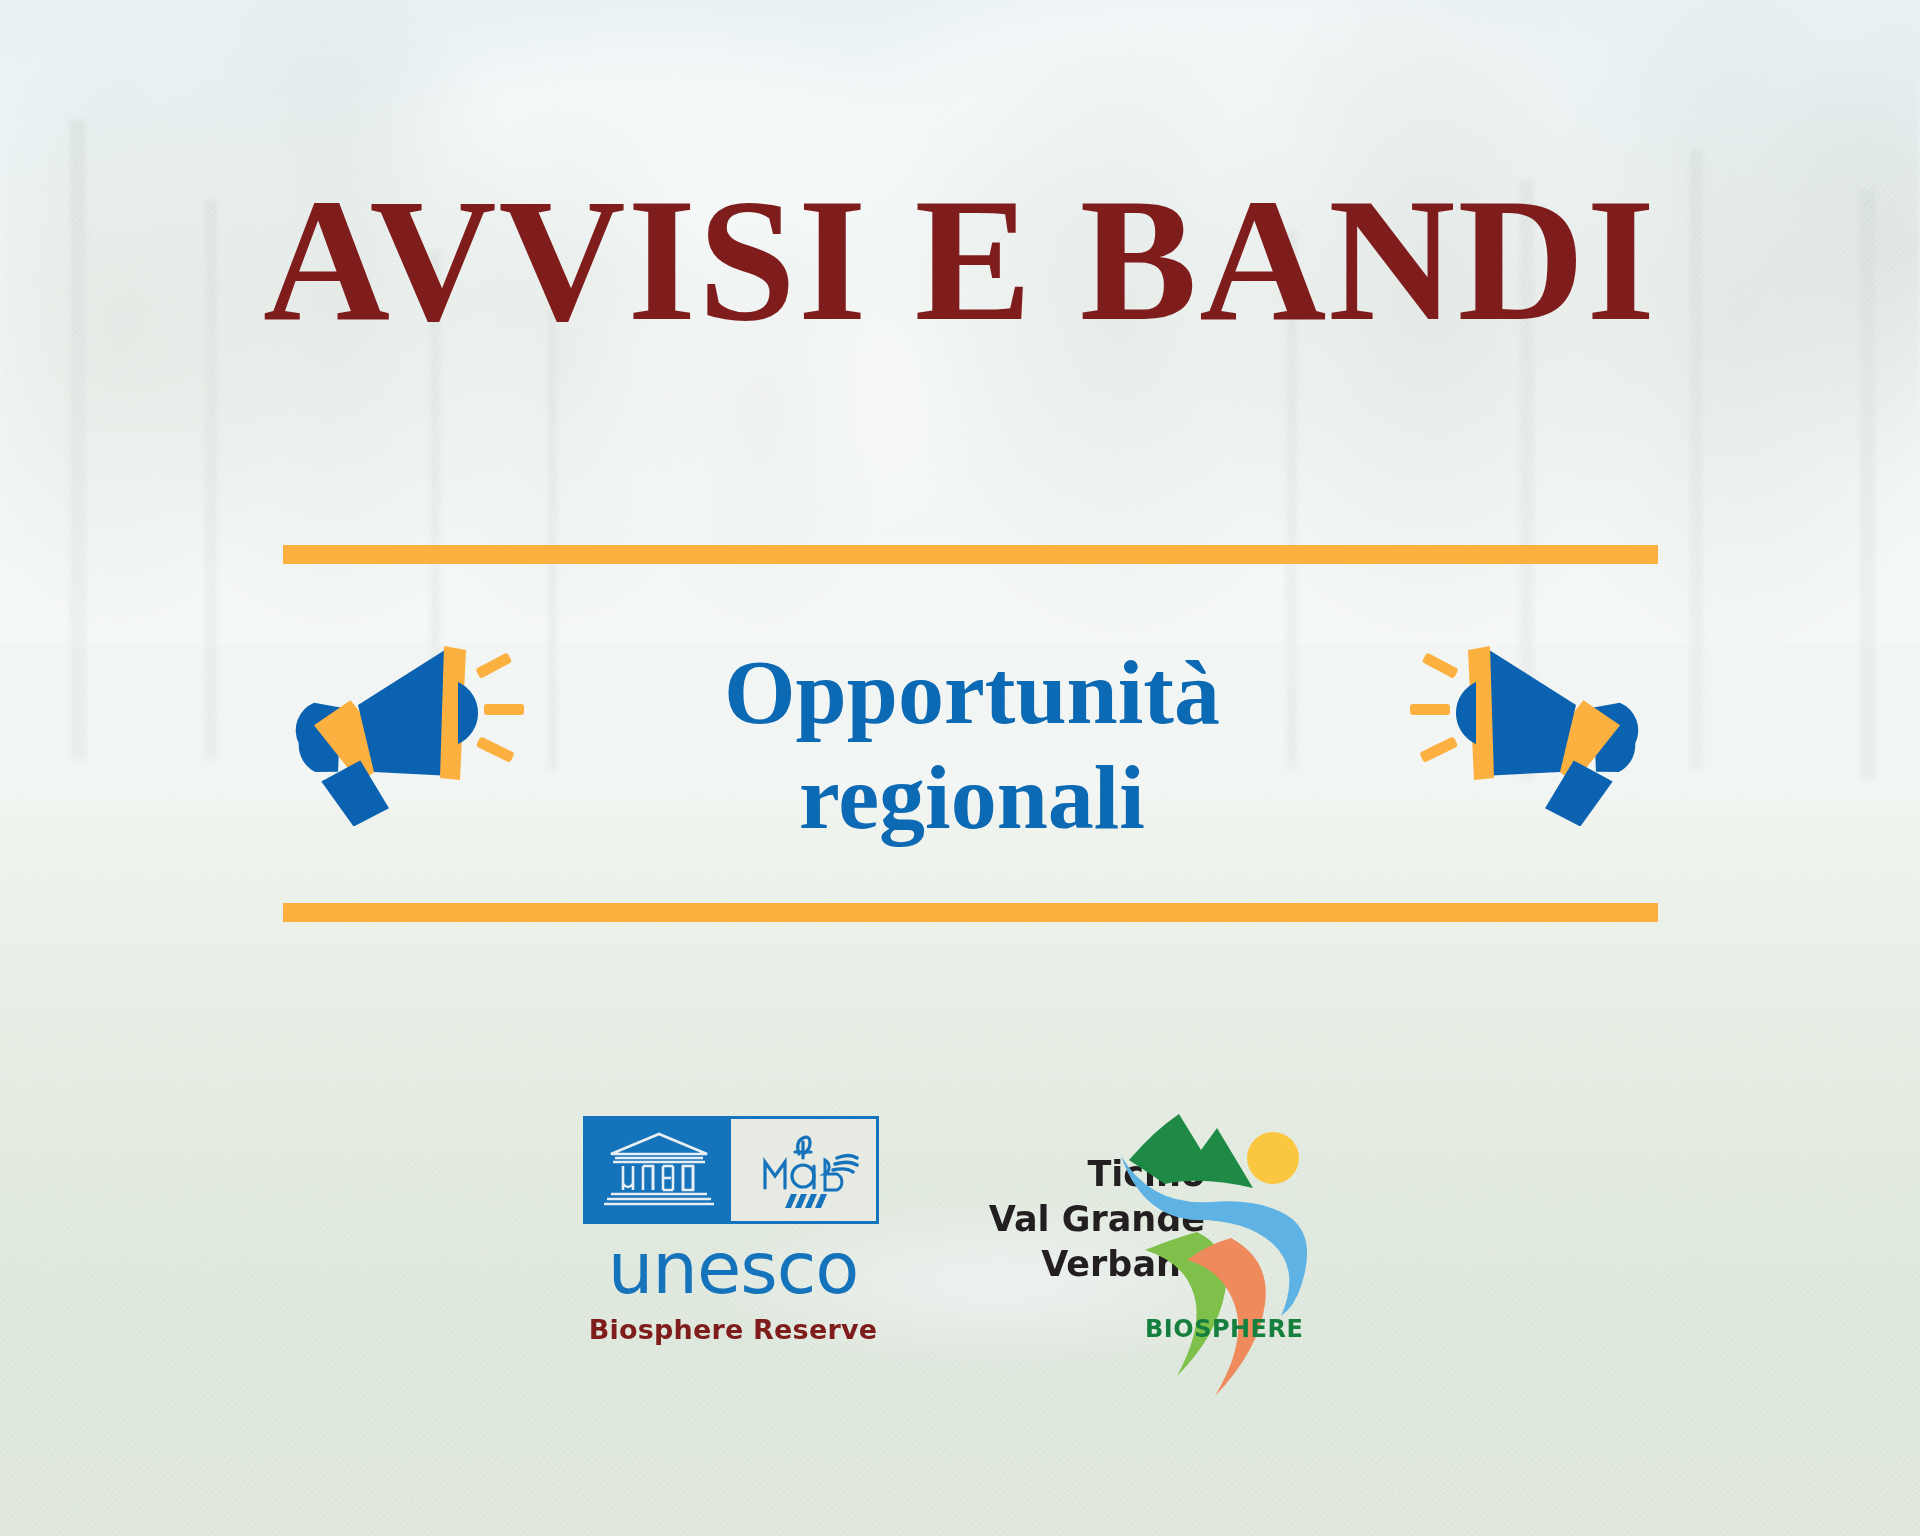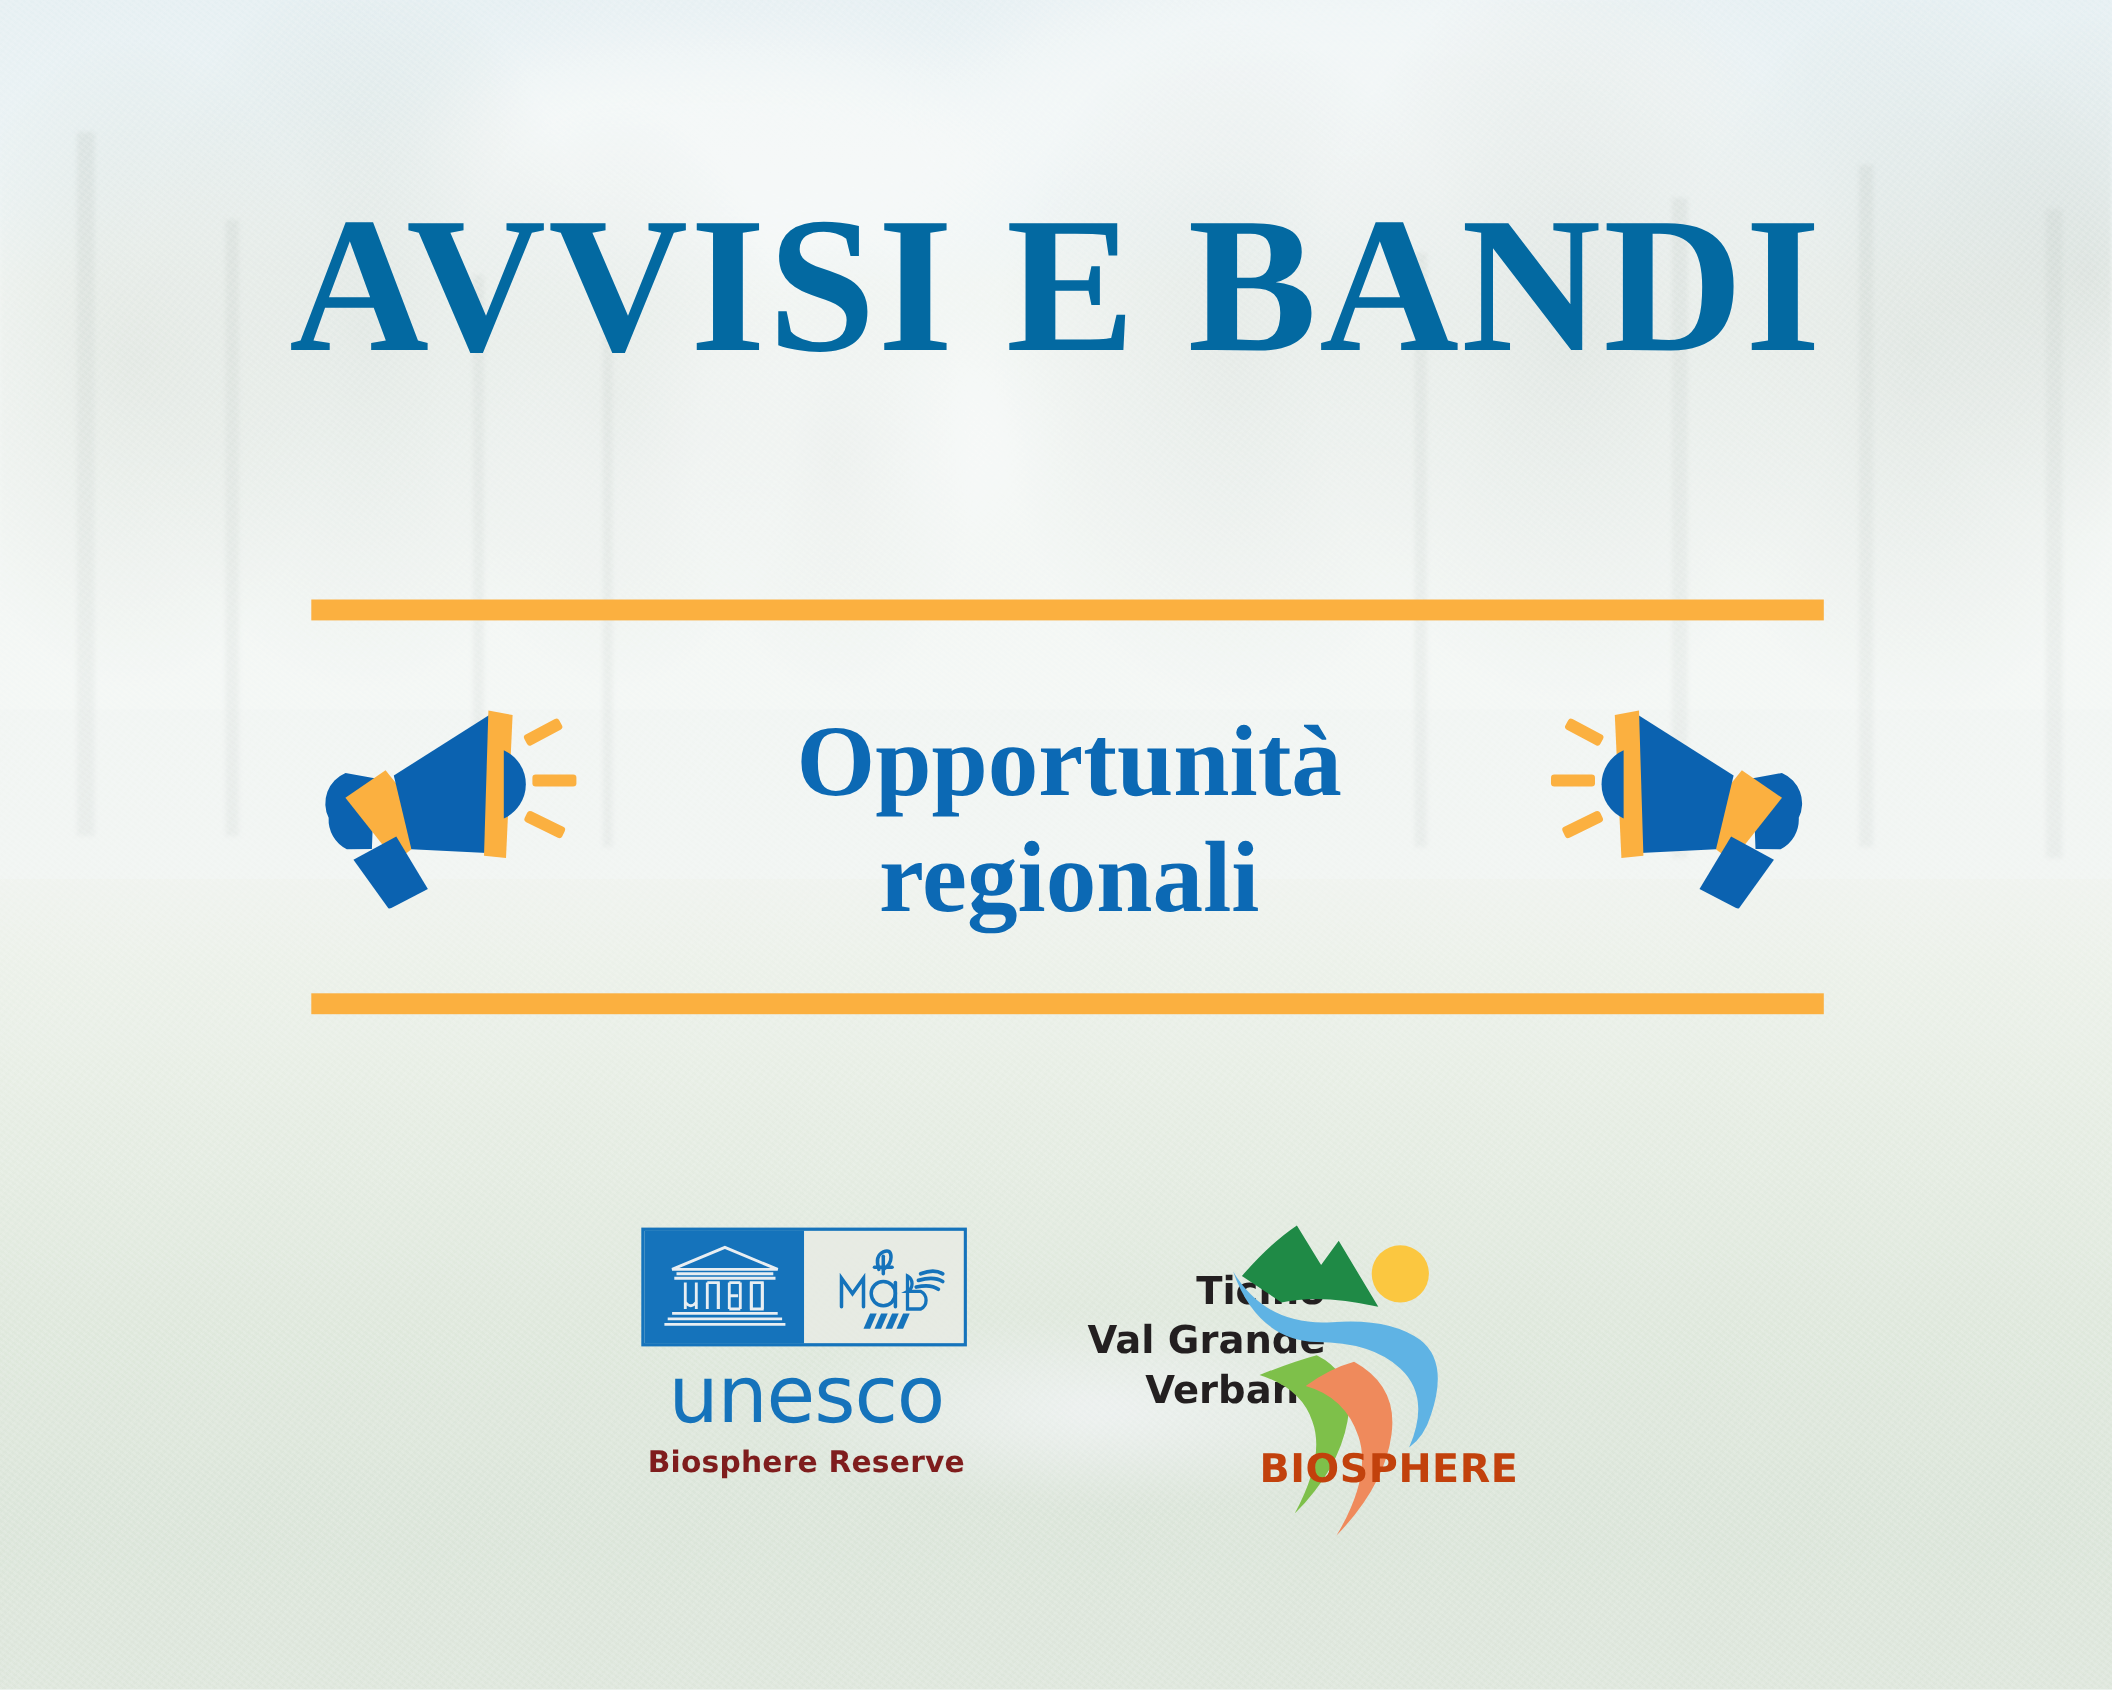--- a/index.html
+++ b/index.html
@@ -109,21 +109,21 @@
   .content{position:absolute;inset:0;}
 
   .title{
     position:absolute;left:0;right:0;top:172px;
     text-align:center;
     font-family:"Liberation Serif","DejaVu Serif",serif;
     font-weight:700;
     font-size:176px;
     line-height:1;
     letter-spacing:2px;
-    color:#0369a1;
+    color:#7f1d1d;
     white-space:nowrap;
   }
 
   .rule{
     position:absolute;
     left:283px;width:1375px;height:19px;
     background:#fbb040;
   }
   .rule-top{top:545px;}
   .rule-bottom{top:903px;}
@@ -184,23 +184,23 @@
     font-family:"DejaVu Sans","Liberation Sans",sans-serif;
     font-weight:700;
     font-size:35px;
     line-height:1.28;
     color:#231f20;
   }
   .biosphere-word{
     position:absolute;left:200px;top:205px;
     font-family:"DejaVu Sans","Liberation Sans",sans-serif;
     font-weight:700;
-    font-size:36px;
+    font-size:24px;
     letter-spacing:.5px;
-    color:#c2410c;
+    color:#15803d;
   }
 </style>
 </head>
 <body>
 
 <div id="poster">
 
   <div class="bg-layer bg-sky"></div>
   <div class="bg-layer">
     <div class="cloud c1"></div>

